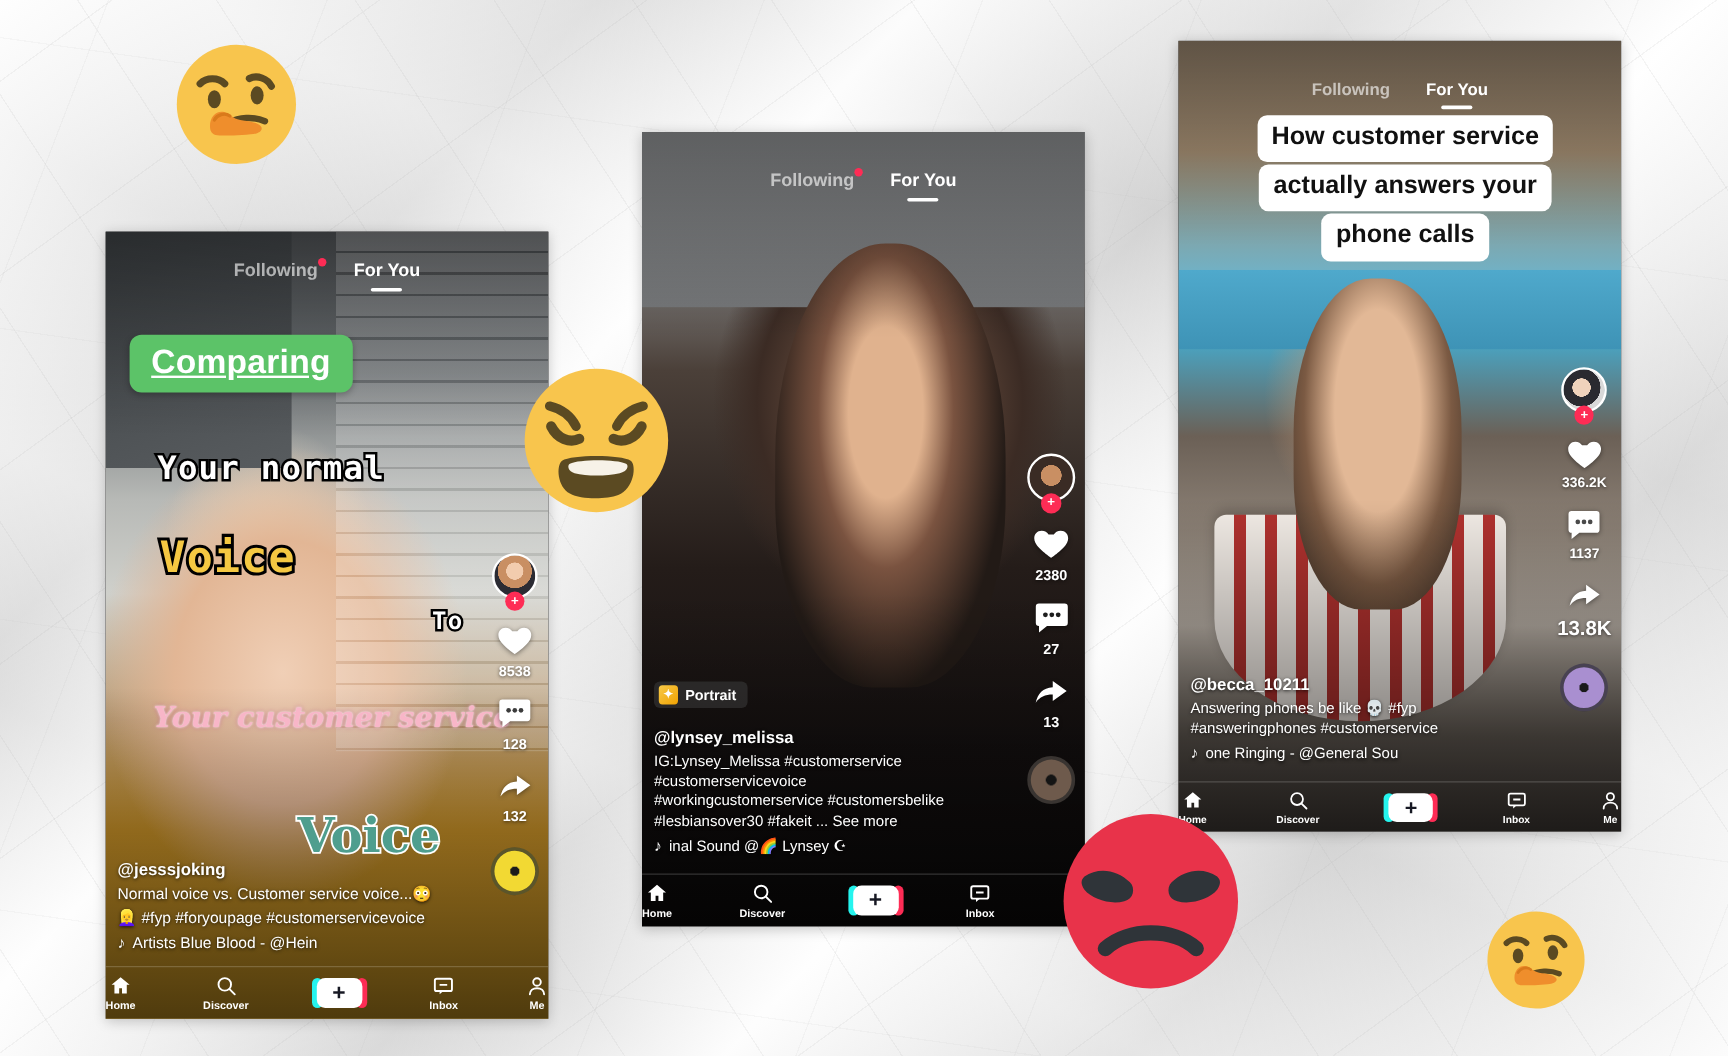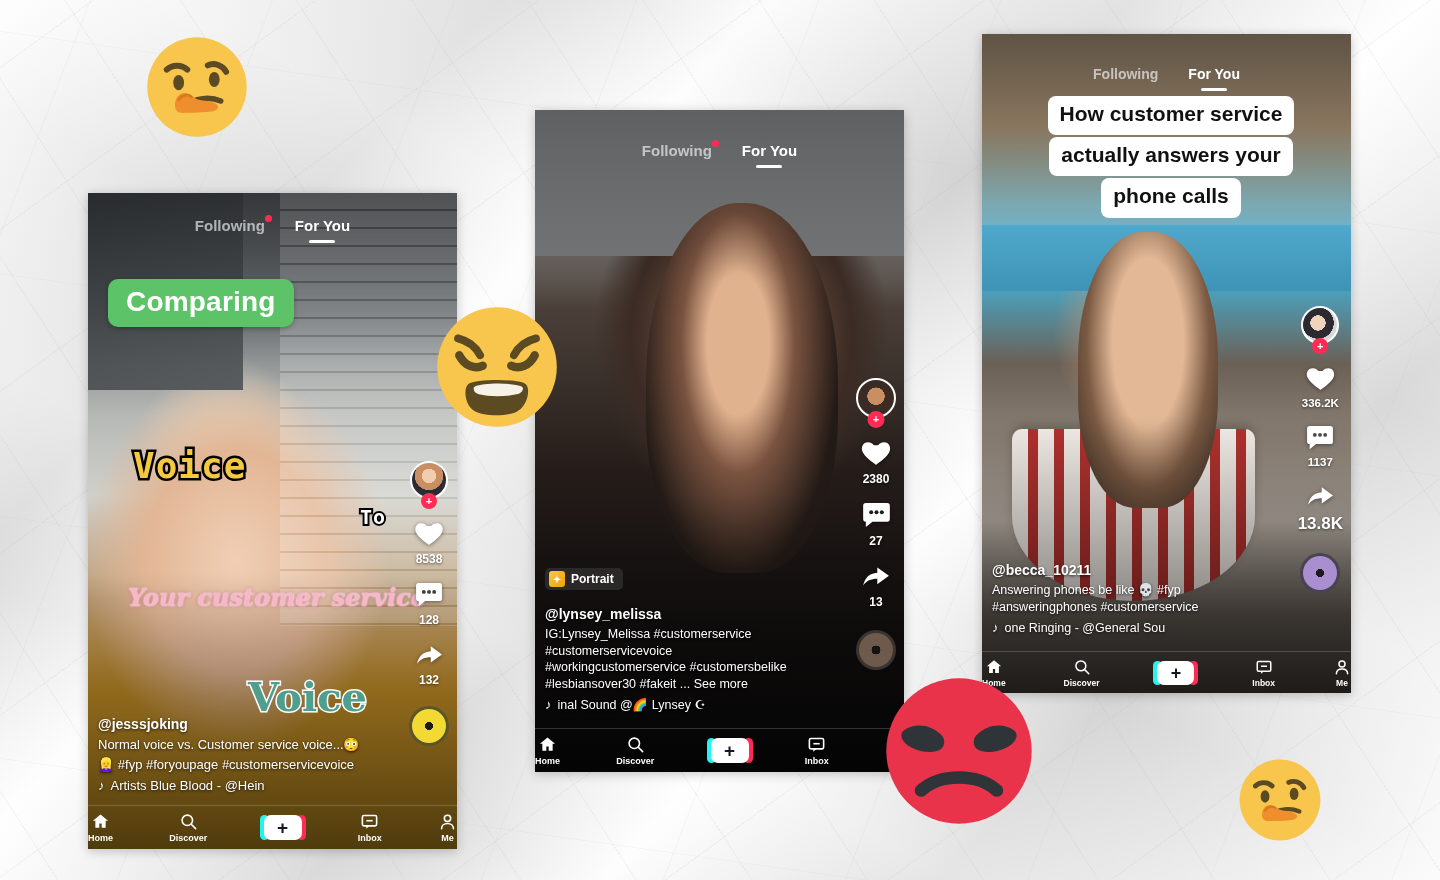--- a/index.html
+++ b/index.html
@@ -149,20 +149,21 @@
   .create-btn::before { left:-4px; background:#25f4ee; }
   .create-btn::after  { right:-4px; background:#fe2c55; }
   .create-plus { font-weight:700; color:#161823; line-height:1; }
 
   
   .ov { position:absolute; z-index: 11; pointer-events:none; }
   .green-pill {
     background:#5cc368; color:#fff; border-radius:10px;
     padding: 7px 18px 9px; font-weight:600; letter-spacing:.2px;
     box-shadow: 0 2px 5px rgba(0,0,0,.25);
+    text-decoration: underline;
   }
   .stroke-white {
     color:#fff; font-weight:800; font-family:"DejaVu Sans Mono", monospace;
     -webkit-text-stroke: 4px #000; paint-order: stroke fill;
     letter-spacing: 1px;
   }
   .stroke-yellow {
     color:#f5c842; font-weight:800; font-family:"DejaVu Sans Mono", monospace;
     -webkit-text-stroke: 5px #000; paint-order: stroke fill;
     letter-spacing: 1px;
@@ -228,20 +229,21 @@
         <span>Following</span>
         <span class="dot-badge"></span>
       </div>
       <div class="tab active">
         <span>For You</span>
         <span class="uline"></span>
       </div>
     </div>
 
     <div class="ov green-pill" style="left:20px; top:86px; font-size:28px;">Comparing</div>
+    <div class="ov stroke-white" style="left:43px; top:182px; font-size:27px;">Your  normal</div>
     <div class="ov stroke-yellow" style="left:45px; top:252px; font-size:36px;">Voice</div>
     <div class="ov stroke-white" style="left:272px; top:312px; font-size:20px;">To</div>
     <div class="ov pink-script" style="left:40px; top:390px; font-size:24px;">Your customer service</div>
     <div class="ov teal-word" style="left:160px; top:480px; font-size:40px;">Voice</div>
 
     <div class="rail" style="top:268px;">
       <div class="av-wrap">
         <div class="avatar" style="width:38px; height:38px;
                     background: radial-gradient(circle at 50% 38%, #f2ccae 0 26%, #c98f63 27% 52%, #2b2b33 53% 100%);"></div>
         <div class="plus-badge" style="width:16px; height:16px; font-size:11px;">+</div>

